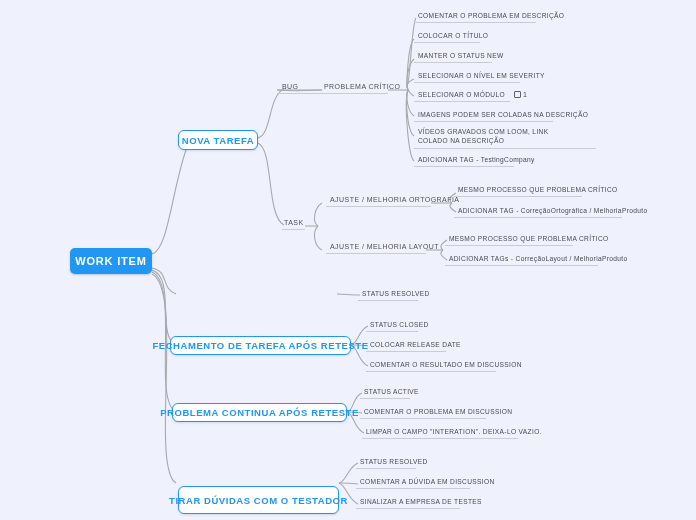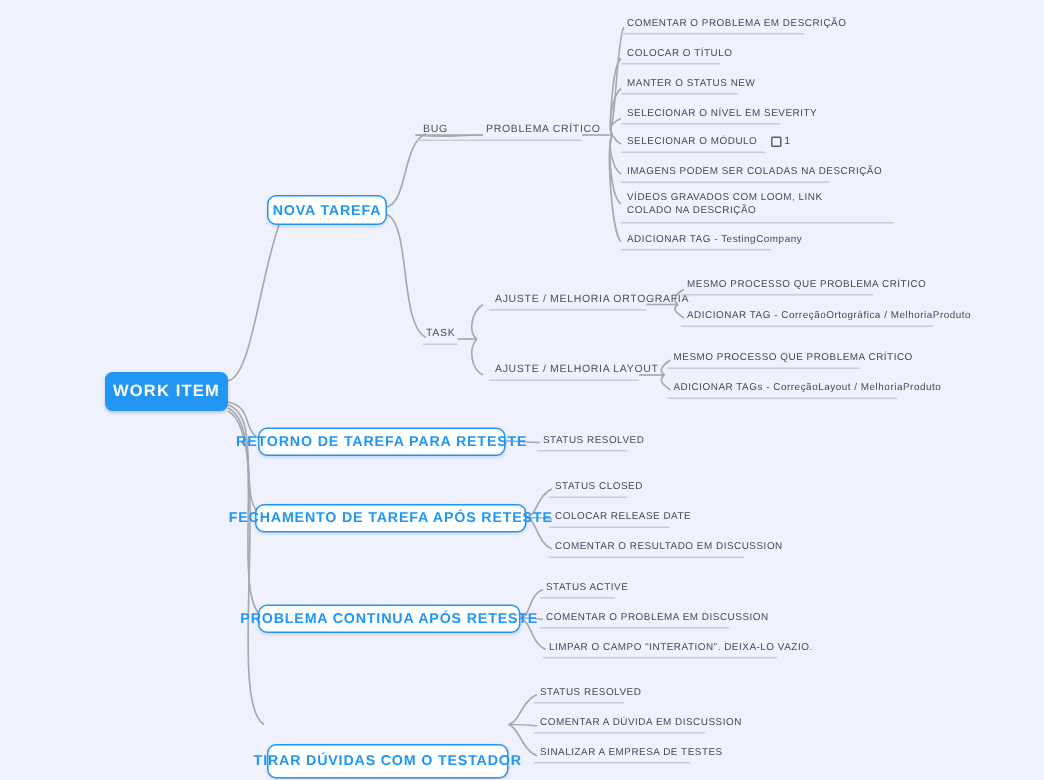--- a/index.html
+++ b/index.html
@@ -127,33 +127,30 @@
   </svg>
 
   <div class="node root" style="left:70px;top:248px;width:82px;height:26px;">
     <span>WORK ITEM</span>
   </div>
 
   <div class="node l1" style="left:178px;top:130px;width:80px;height:20px;">
     <span>NOVA TAREFA</span>
   </div>
 
-  <div class="node l1" style="left:172px;top:285px;width:165px;height:19px;">
-    <span>RETORNO DE TAREFA PARA RETESTE</span>
-  </div>
 
   <div class="node l1" style="left:172px;top:403px;width:175px;height:19px;">
     <span>PROBLEMA CONTINUA APÓS RETESTE</span>
   </div>
 
   <div class="node l1" style="left:170px;top:336px;width:181px;height:19px;">
     <span>FECHAMENTO DE TAREFA APÓS RETESTE</span>
   </div>
 
-  <div class="node l1" style="left:178px;top:496px;width:161px;height:23px;">
+  <div class="node l1" style="left:178px;top:486px;width:161px;height:28px;">
     <span>TIRAR DÚVIDAS COM O TESTADOR</span>
   </div>
 
   <div class="node mid" style="left:282px;top:83px;">
     <span>BUG</span>
   </div>
   <div class="ul" style="left:277px;top:93px;width:45px;"></div>
 
   <div class="node mid" style="left:324px;top:83px;">
     <span>PROBLEMA CRÍTICO</span>

